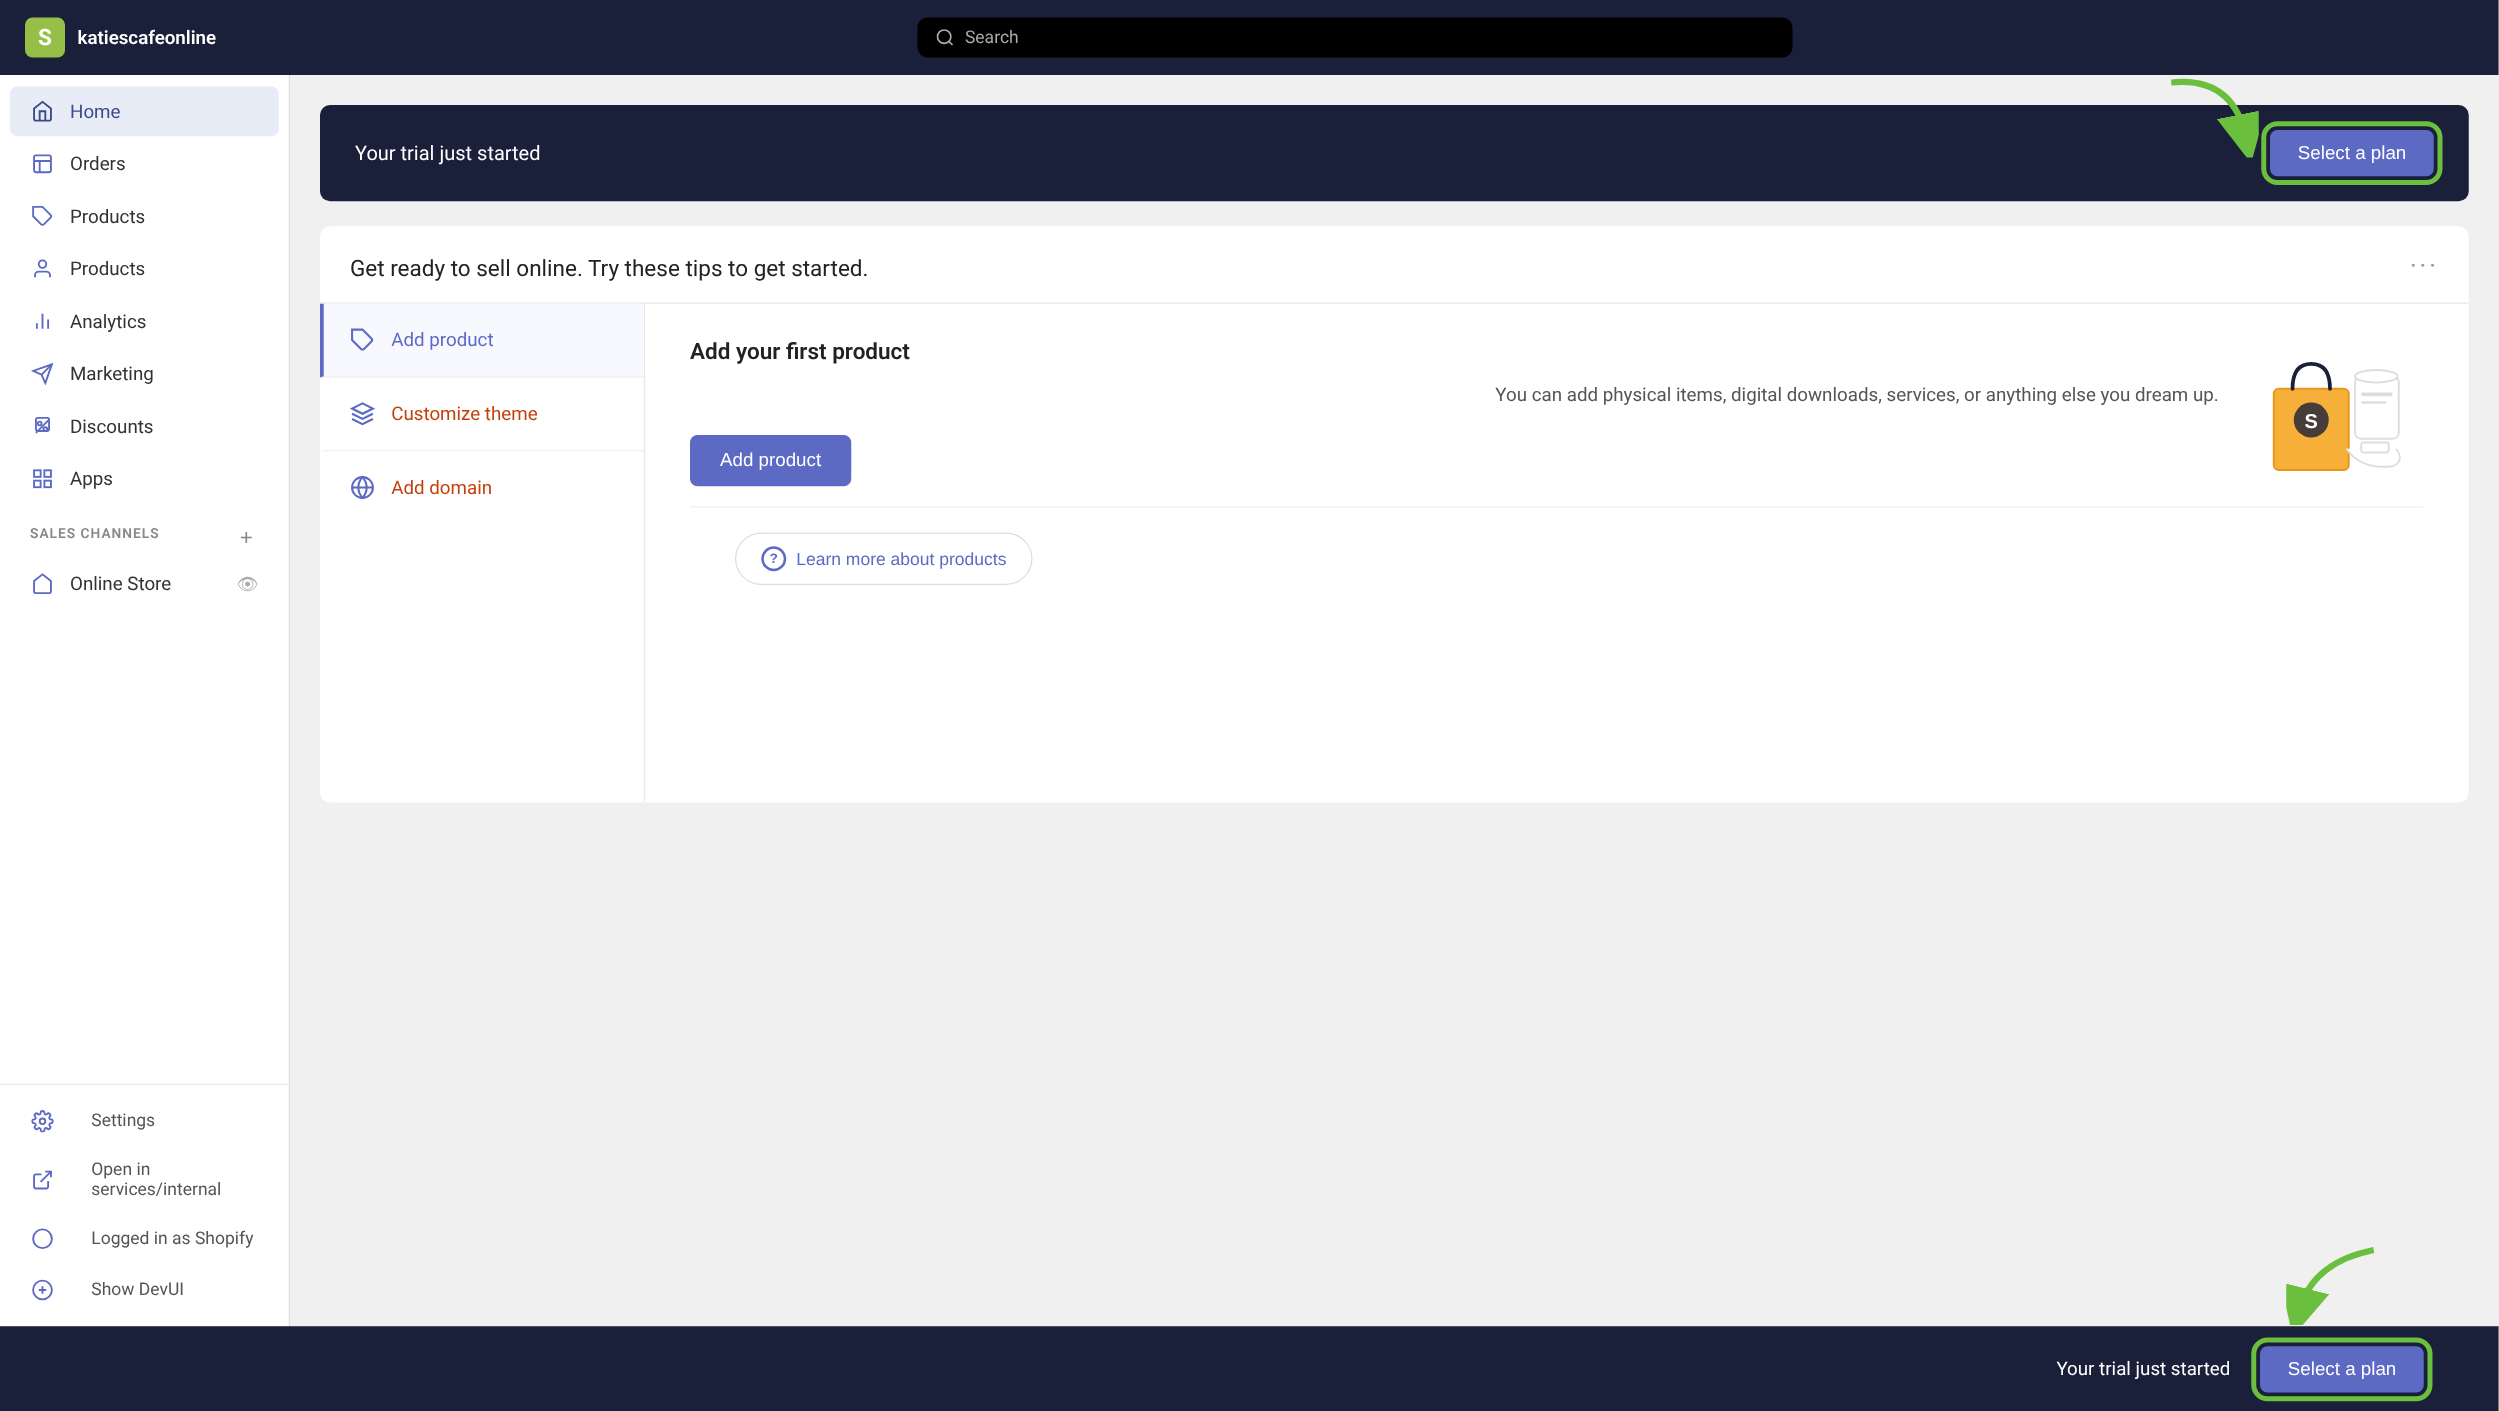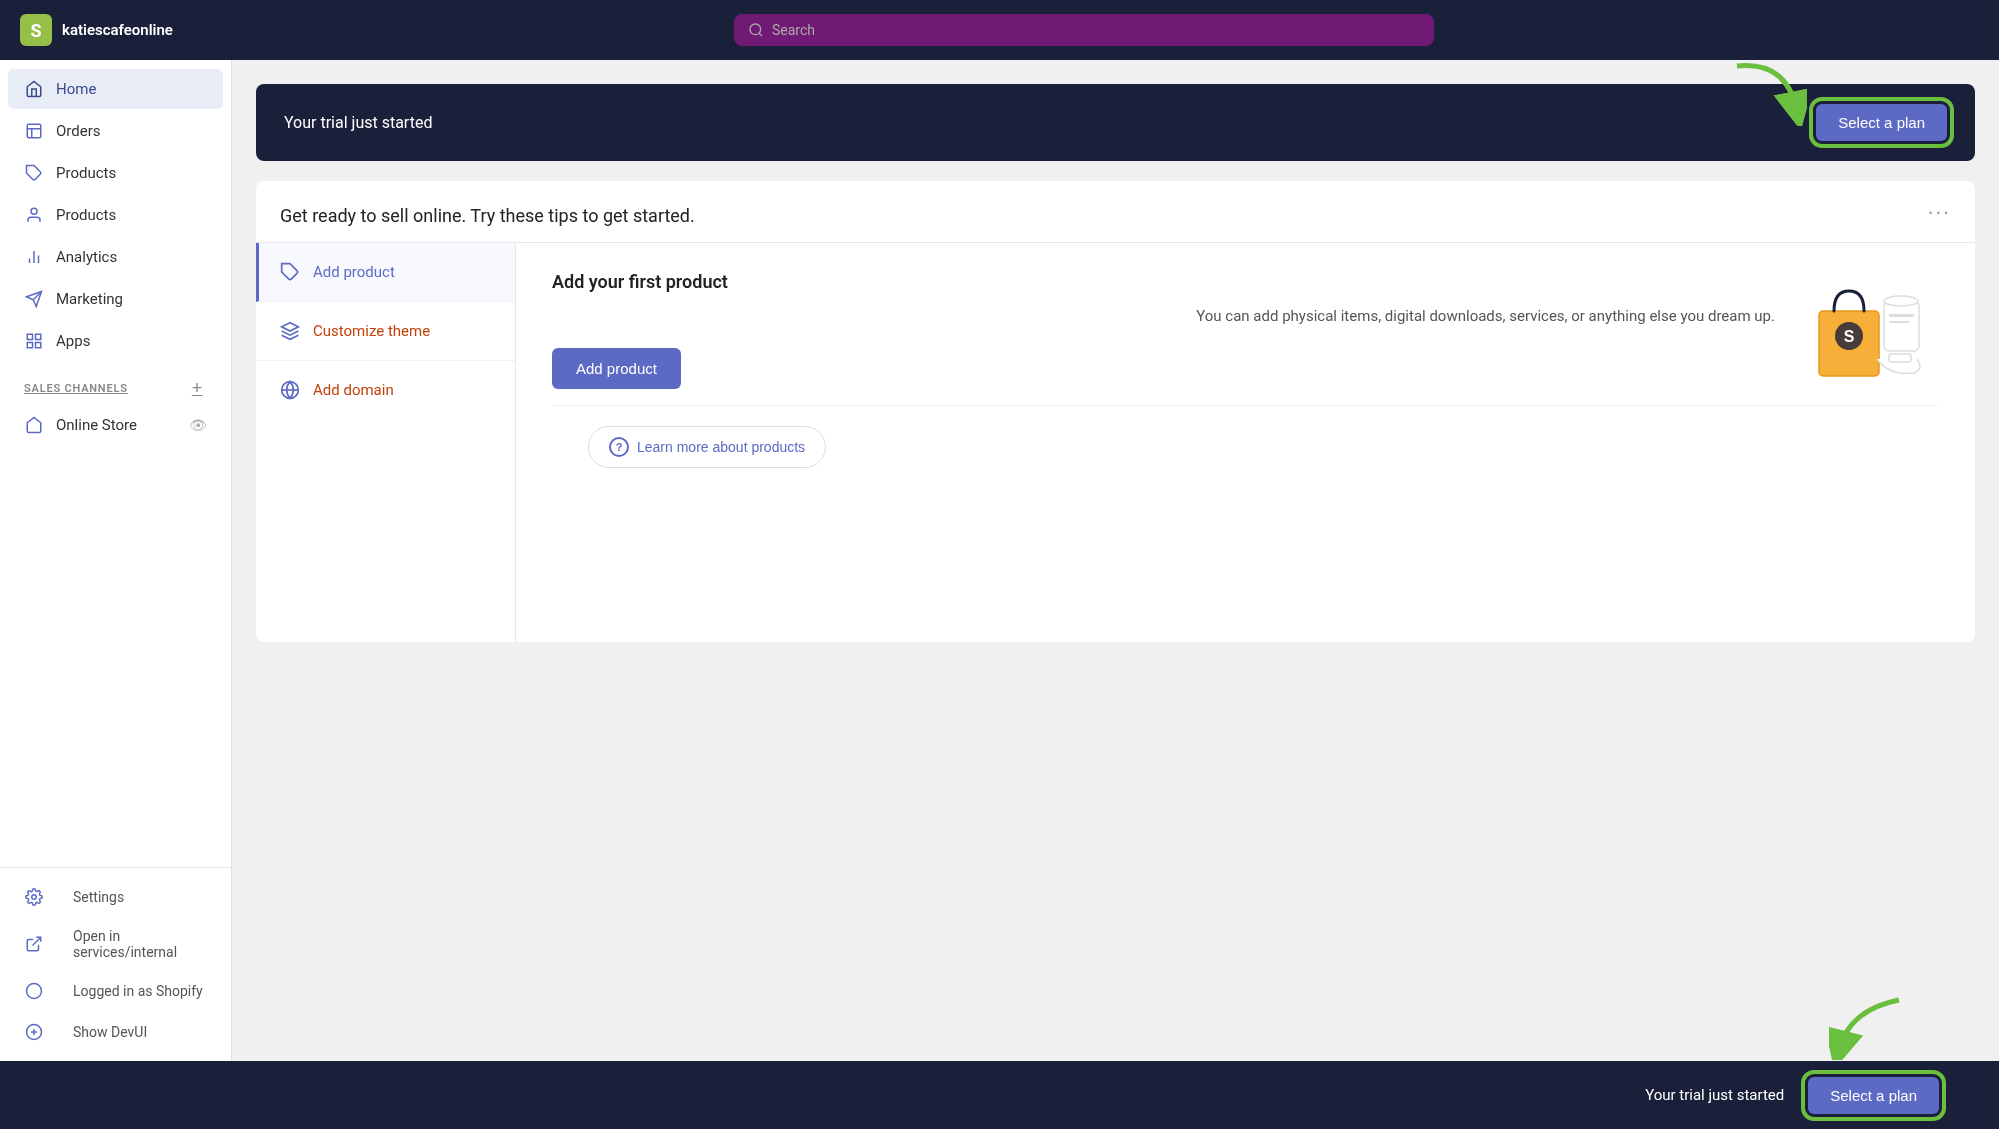--- a/index.html
+++ b/index.html
@@ -34,21 +34,21 @@
       justify-content: center;
       color: white;
       font-size: 18px;
       font-weight: bold;
     }
     .search-bar {
       flex: 1;
       max-width: 700px;
       margin: 0 auto;
       display: flex;
-      background: #701a75;
+      background: #000000;
       border-radius: 8px;
       padding: 8px 14px;
       gap: 8px;
       color: #aaa;
       font-size: 14px;
       cursor: text;
     }
 
     
     .body-layout {
@@ -93,23 +93,21 @@
     .nav-item.active .icon { color: #3b4a8a; }
 
     .section-label {
       font-size: 11px;
       font-weight: 600;
       color: #888;
       text-transform: uppercase;
       letter-spacing: 0.8px;
       padding: 16px 24px 6px;
       display: flex;
-      align-items: center;
       justify-content: space-between;
-      text-decoration: underline;
     }
     .section-label .add-btn {
       width: 20px;
       height: 20px;
       border-radius: 50%;
       background: none;
       border: none;
       cursor: pointer;
       color: #888;
       font-size: 18px;
@@ -411,20 +409,31 @@
     <div class="nav-item">
       <span class="icon">
         <svg width="18" height="18" viewBox="0 0 24 24" fill="none" stroke="currentColor" stroke-width="2">
             <path d="M22 2L11 13"></path>
             <path d="M22 2L15 22l-4-9-9-4 20-7z"></path>
           </svg>
       </span>
       <span>Marketing</span>
     </div>
 
+    <div class="nav-item">
+      <span class="icon">
+        <svg width="18" height="18" viewBox="0 0 24 24" fill="none" stroke="currentColor" stroke-width="2">
+            <circle cx="9" cy="9" r="2"></circle>
+            <circle cx="15" cy="15" r="2"></circle>
+            <line x1="5" y1="19" x2="19" y2="5"></line>
+            <path d="M19 5a2 2 0 0 0-2-2H7a2 2 0 0 0-2 2v10a2 2 0 0 0 2 2h10a2 2 0 0 0 2-2V5z"></path>
+          </svg>
+      </span>
+      <span>Discounts</span>
+    </div>
 
     <div class="nav-item">
       <span class="icon">
         <svg width="18" height="18" viewBox="0 0 24 24" fill="none" stroke="currentColor" stroke-width="2">
             <rect x="3" y="3" width="7" height="7"></rect>
             <rect x="14" y="3" width="7" height="7"></rect>
             <rect x="3" y="14" width="7" height="7"></rect>
             <rect x="14" y="14" width="7" height="7"></rect>
           </svg>
       </span>

